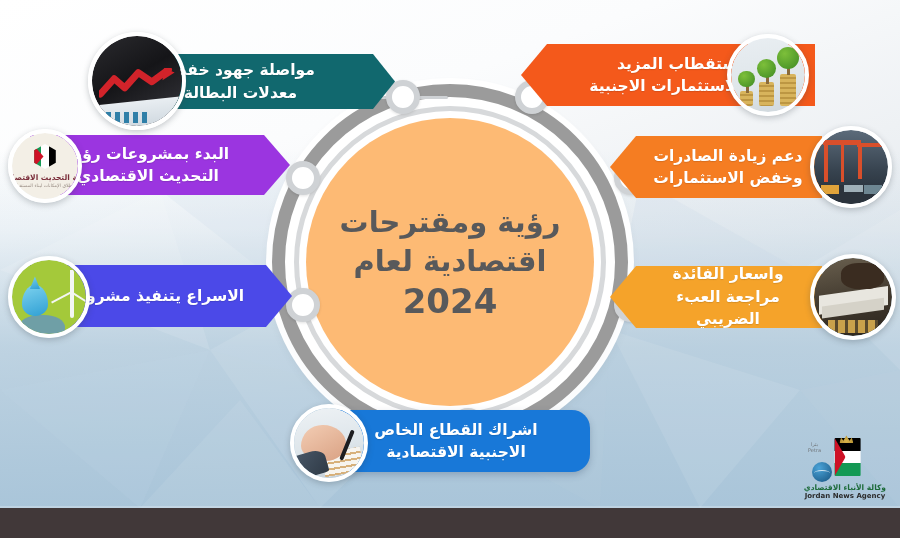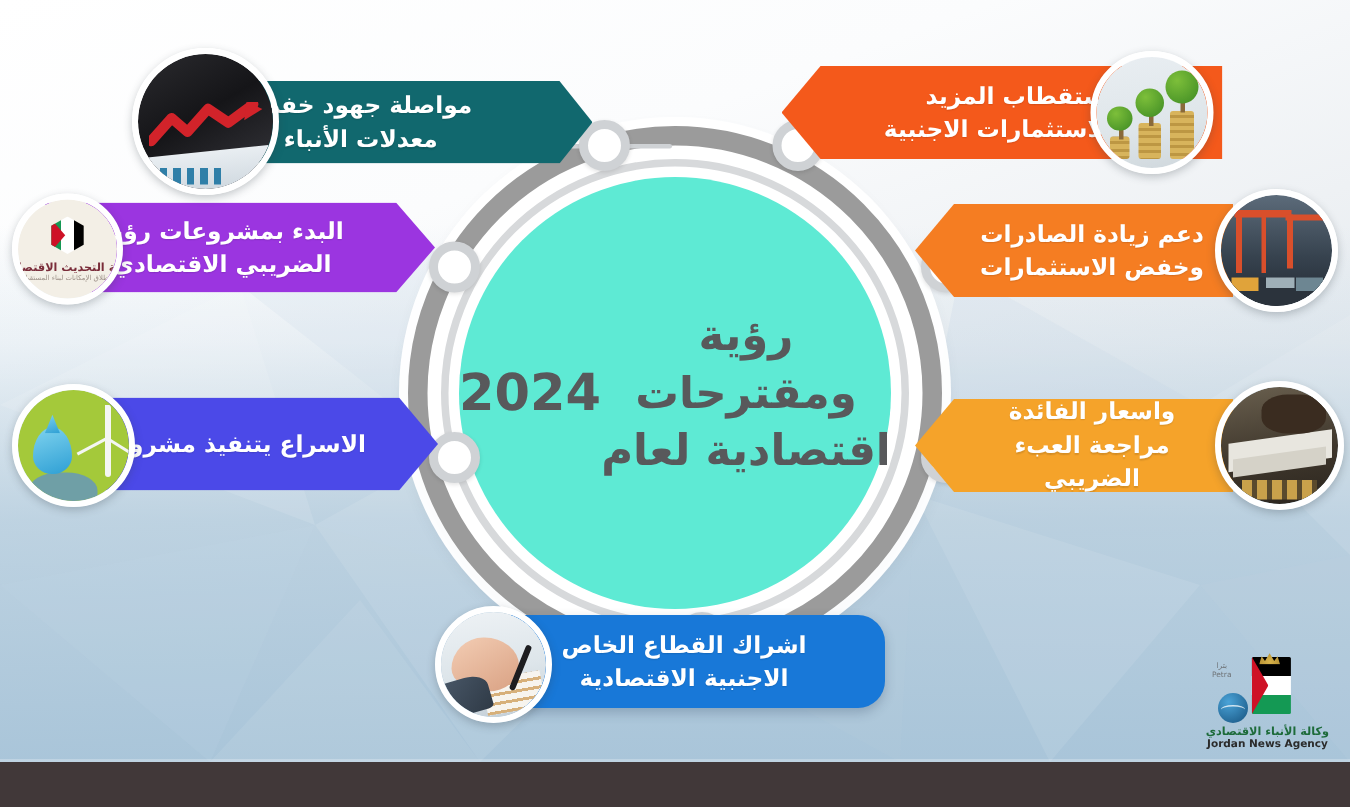--- a/index.html
+++ b/index.html
@@ -42,23 +42,23 @@
     box-shadow:0 0 0 6px rgba(255,255,255,.95), 0 4px 12px rgba(80,90,100,.18);
   }
   .ring-inner{
     position:absolute;inset:22px;border-radius:50%;
     border:5px solid #d7d9db;
     box-sizing:border-box;
     background:#fff;
   }
   .ring-core{
     position:absolute;inset:34px;border-radius:50%;
-    background:#5eead4;
+    background:#fdba74;
     display:flex;align-items:center;justify-content:center;
-    flex-direction:row;
+    flex-direction:column;
   }
   .center-title{
     color:#58595b;font-weight:bold;text-align:center;
     font-size:29px;line-height:1.34;letter-spacing:0;
     width:250px;
   }
   .center-year{
     color:#58595b;font-weight:bold;font-size:34px;line-height:1.1;margin-top:2px;
     font-family:"DejaVu Sans","Liberation Sans",sans-serif;
   }
@@ -264,40 +264,40 @@
   <div class="node" style="left:286px;top:161px;"></div>
   <div class="node" style="left:614px;top:161px;"></div>
   <div class="node" style="left:286px;top:288px;"></div>
   <div class="node" style="left:614px;top:288px;"></div>
   <div class="node" style="left:451px;top:408px;"></div>
 
   <div class="banner" style="left:110px;top:54px;">
     <div class="ban-body ban-flat-right" style="width:285px;height:55px;background:#11686e;">
       <div>
         <div>مواصلة جهود خفض</div>
-        <div>معدلات الأنباء</div>
+        <div>معدلات البطالة</div>
       </div>
     </div>
   </div>
   <div class="photo" style="left:88px;top:32px;width:98px;height:98px;">
     <div class="ph-inner art-arrow">
       <div class="paper"></div>
       <div class="bars"></div>
       <svg class="zig" viewBox="0 0 100 40" preserveAspectRatio="none">
         <polyline points="2,34 20,14 34,26 52,6 70,18 92,2" fill="none" stroke="#d2232a" stroke-width="9" stroke-linejoin="round" stroke-linecap="round"></polyline>
         <polygon points="86,0 100,6 84,16" fill="#d2232a"></polygon>
       </svg>
     </div>
   </div>
 
   <div class="banner" style="left:30px;top:135px;">
     <div class="ban-body ban-right-arrow" style="width:260px;height:60px;background:#9b35e0;">
       <div>
         <div>البدء بمشروعات رؤية</div>
-        <div>الضريبي الاقتصادي</div>
+        <div>التحديث الاقتصادي</div>
       </div>
     </div>
   </div>
   <div class="photo" style="left:8px;top:129px;width:74px;height:74px;">
     <div class="ph-inner art-logo">
       <div class="hexflag"></div>
       <div class="logo-t1">رؤية التحديث الاقتصادي</div>
       <div class="logo-t2">انطلاق الإمكانات لبناء المستقبل</div>
     </div>
   </div>

